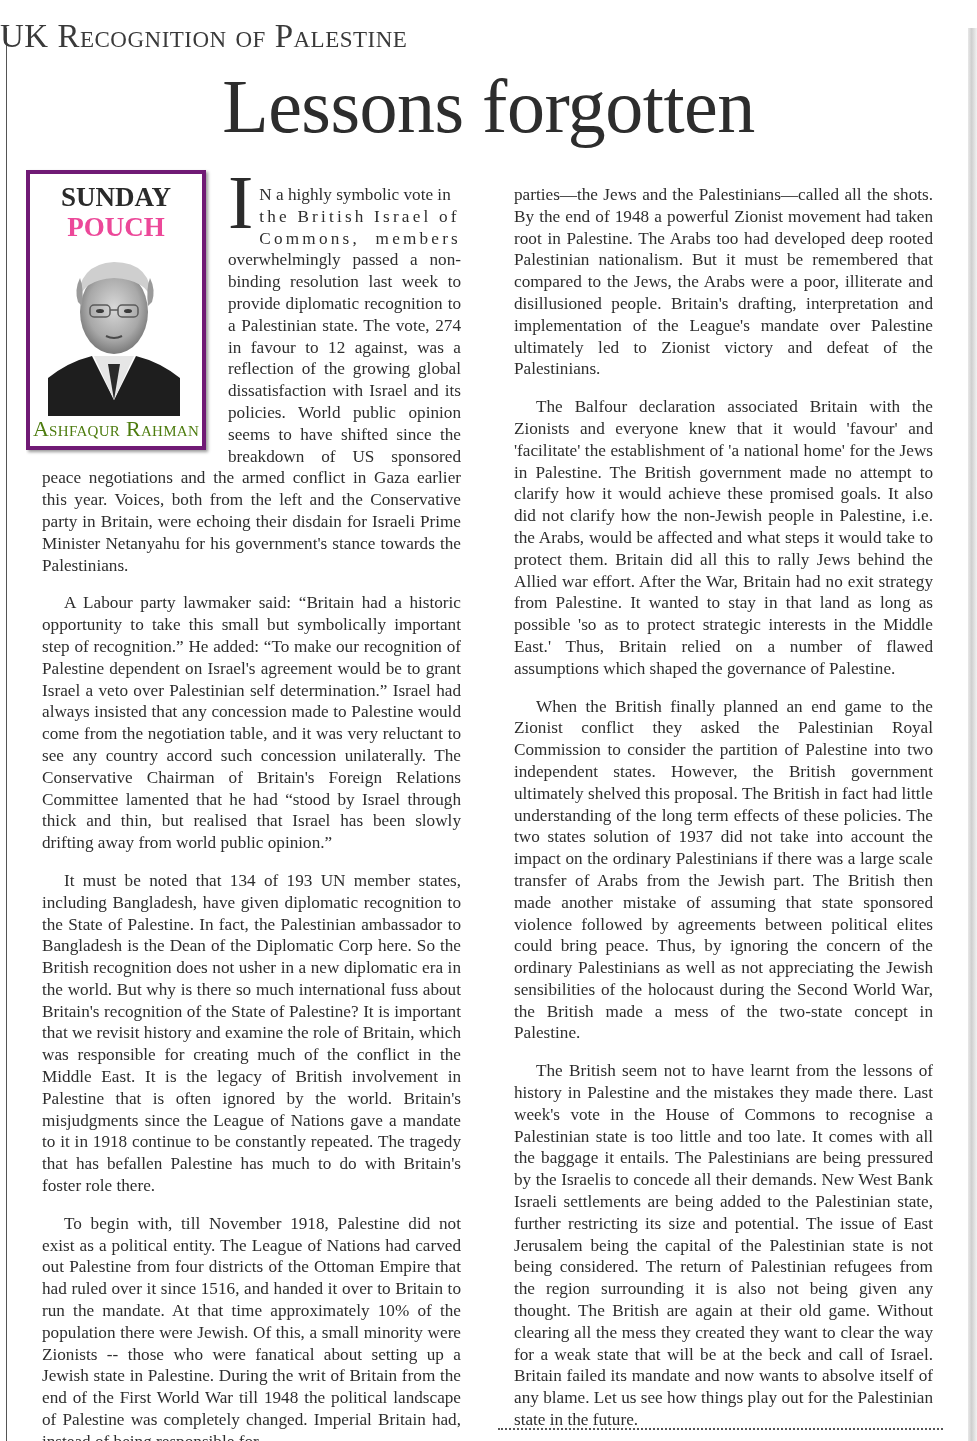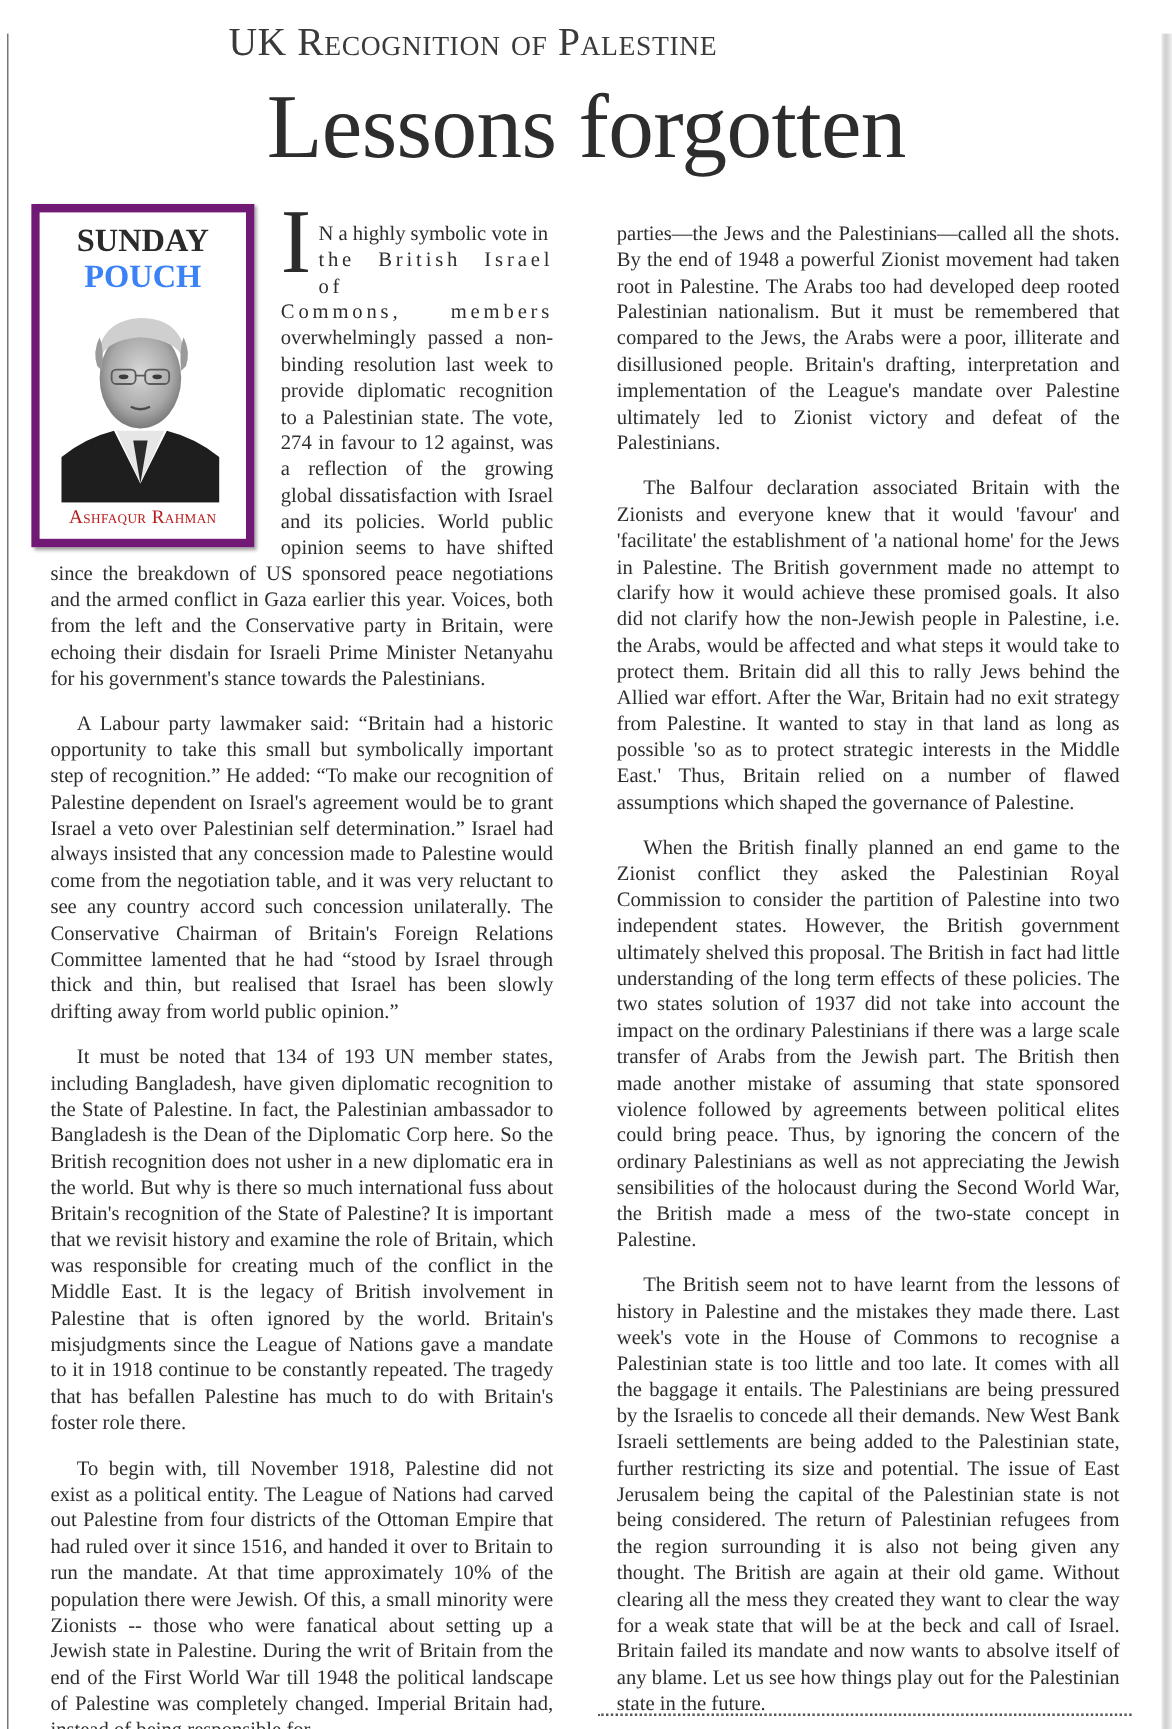--- a/index.html
+++ b/index.html
@@ -1,41 +1,41 @@
 <!DOCTYPE html>
 <html><head>
 <meta charset="utf-8">
 <style>
   html, body { margin:0; padding:0; background:#ffffff; }
   body { width:977px; height:1441px; overflow:hidden; position:relative;
          font-family:"Liberation Serif","DejaVu Serif",serif; color:#2b2b2b; }
   .left-rule { position:absolute; left:6px; top:28px; width:1px; height:1413px; background:#555; }
   .right-edge { position:absolute; left:968px; top:28px; width:9px; height:1413px;
                 background:linear-gradient(to right,#e8e8e8,#cfcfcf 40%,#f2f2f2); }
-  .kicker { position:absolute; left:0; top:18px; width:788px; text-align:center;
+  .kicker { position:absolute; left:0; top:18px; width:788px; text-align:left;
             font-size:33px; letter-spacing:0.5px; color:#3a3a3a; font-variant:small-caps; }
   .headline { position:absolute; left:0; top:58px; width:977px; text-align:center;
               font-size:76px; line-height:96px; color:#2d2d2d; letter-spacing:-0.5px; }
   .col { position:absolute; top:168px; font-size:17.2px; line-height:21.8px;
          text-align:justify; color:#2e2e2e; }
   .col p { margin:16px; text-indent:22px; }
   .col p.first { text-indent:0; }
   .col-left { left:26px; width:451px; height:1273px; overflow:hidden; }
   .col-right { left:498px; width:451px; }
   .author-box { float:left; width:172px; height:272px; margin:2px 22px 4px 0;
-                border:7px solid #701a75; box-shadow:2px 2px 3px #9a9a9a;
+                border:4px solid #701a75; box-shadow:2px 2px 3px #9a9a9a;
                 background:#fff; text-align:center; position:relative; }
   .author-box .sunday { font-family:"Liberation Serif",serif; font-weight:bold;
                         font-size:27px; line-height:30px; margin-top:8px; color:#2a2a2a; }
   .author-box .pouch { font-family:"Liberation Serif",serif; font-weight:bold;
-                       font-size:27px; line-height:30px; color:#3b82f6; }
+                       font-size:27px; line-height:30px; color:#ec4899; }
   .photo { position:absolute; left:18px; top:76px; width:132px; height:166px;
            background:#fff; overflow:hidden; }
-  .author-name { position:absolute; left:0; bottom:6px; width:100%; font-size:16px;
-                 font-variant:small-caps; color:#b91c1c; letter-spacing:0.3px; }
+  .author-name { position:absolute; left:0; bottom:6px; width:100%; font-size:22px;
+                 font-variant:small-caps; color:#4d7c0f; letter-spacing:0.3px; }
   .dropcap { float:left; font-size:76px; line-height:60px; height:60px;
              margin:4px 6px 0 0; color:#2b2b2b; font-family:"Liberation Serif",serif; }
   .lead-spaced { letter-spacing:3.2px; }
   .endmark { position:absolute; left:498px; top:1428px; width:445px; height:2px;
              border-top:2px dotted #555; }
 </style>
 </head>
 <body>
 
 <div class="left-rule"></div>

